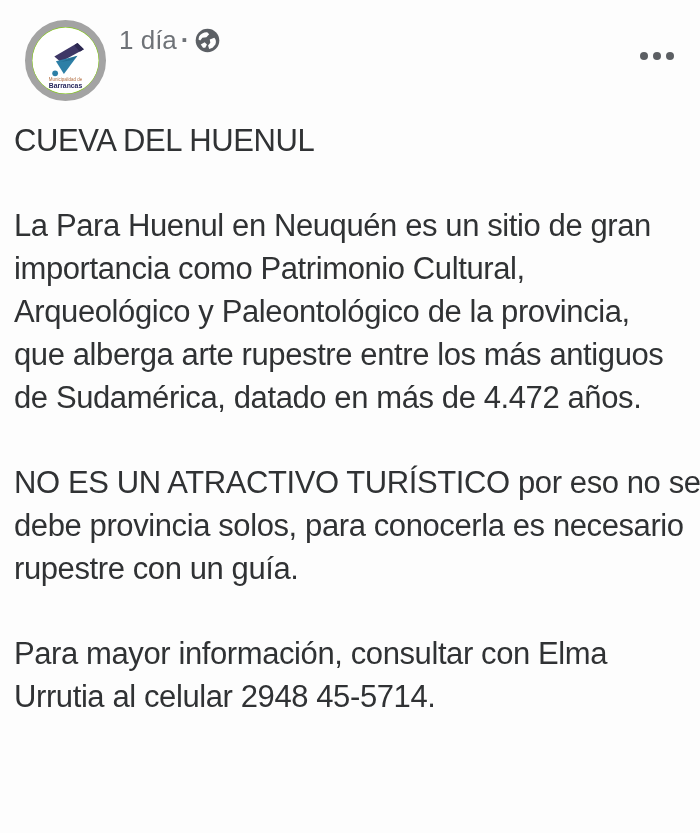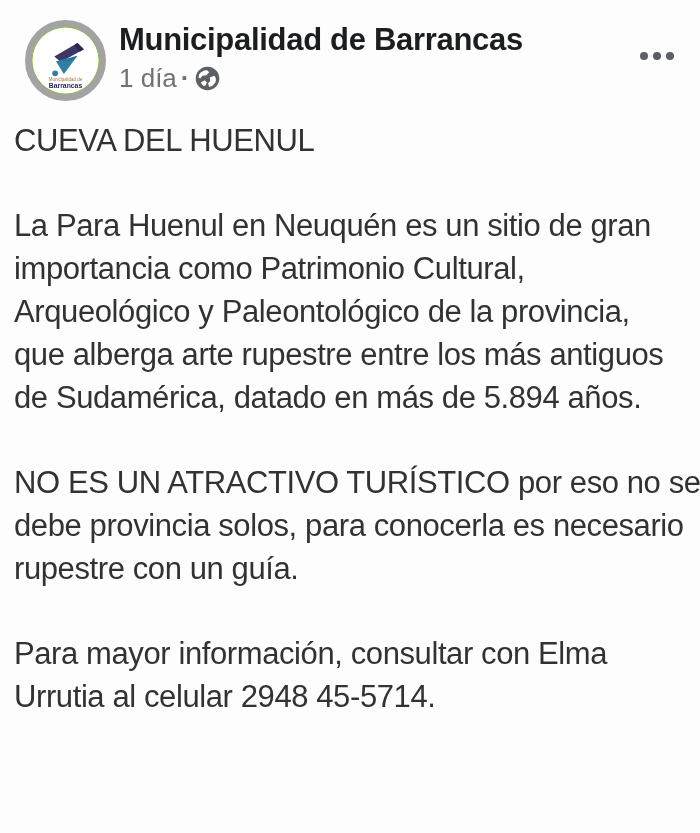--- a/index.html
+++ b/index.html
@@ -97,21 +97,20 @@
         <polygon points="57,20 65,28 60,31 53,23" fill="#2c2850"></polygon>
         <polygon points="30,43 57,36 40,59" fill="#2d7fa6"></polygon>
         <polygon points="36,44 57,36 52,41" fill="#256d91"></polygon>
         <circle cx="29" cy="58" r="3.6" fill="#2d7fa6"></circle>
         <text x="42" y="68" text-anchor="middle" font-size="5.6" fill="#b06a3c">Municipalidad de</text>
         <text x="42" y="77" text-anchor="middle" font-size="8.6" font-weight="bold" fill="#27275c">Barrancas</text>
       </svg>
     </div>
 
     <div class="head-text">
-      <div class="page-name">Municipalidad de Barrancas</div>
       <div class="meta">
         <span>1 día</span>
         <span class="sep">·</span>
         <span class="globe">
           <svg viewBox="0 0 24 24">
             <circle cx="12" cy="12" r="10.5" fill="#5c6065"></circle>
             <path d="M4.5 8.5 C6 6 9 4.5 12 4.8 L13.5 6.5 L11 9 L7.5 9.5 L5.5 12 L4 11 Z" fill="#ffffff"></path>
             <path d="M14 11 L18 9.5 C19.5 11 20 13 19 15.5 L16.5 18.5 L13.5 19.5 L12.5 16.5 L14.5 14 Z" fill="#ffffff"></path>
             <path d="M6 15.5 L9.5 13.5 L11.5 15.5 L10 18.5 L8 18.5 Z" fill="#ffffff"></path>
           </svg>
@@ -127,21 +126,21 @@
   </div>
 
   <div class="content">
     <div class="line title-line">CUEVA DEL HUENUL</div>
 
     <div class="paragraph">
         <div class="line">La Para Huenul en Neuquén es un sitio de gran</div>
         <div class="line">importancia como Patrimonio Cultural,</div>
         <div class="line">Arqueológico y Paleontológico de la provincia,</div>
         <div class="line">que alberga arte rupestre entre los más antiguos</div>
-        <div class="line">de Sudamérica, datado en más de 5.894 años.</div>
+        <div class="line">de Sudamérica, datado en más de 4.472 años.</div>
       </div>
     <div class="paragraph">
         <div class="line">NO ES UN ATRACTIVO TURÍSTICO por eso no se</div>
         <div class="line">debe provincia solos, para conocerla es necesario</div>
         <div class="line">rupestre con un guía.</div>
       </div>
     <div class="paragraph">
         <div class="line">Para mayor información, consultar con Elma</div>
         <div class="line">Urrutia al celular 2948 45-5714.</div>
       </div>

